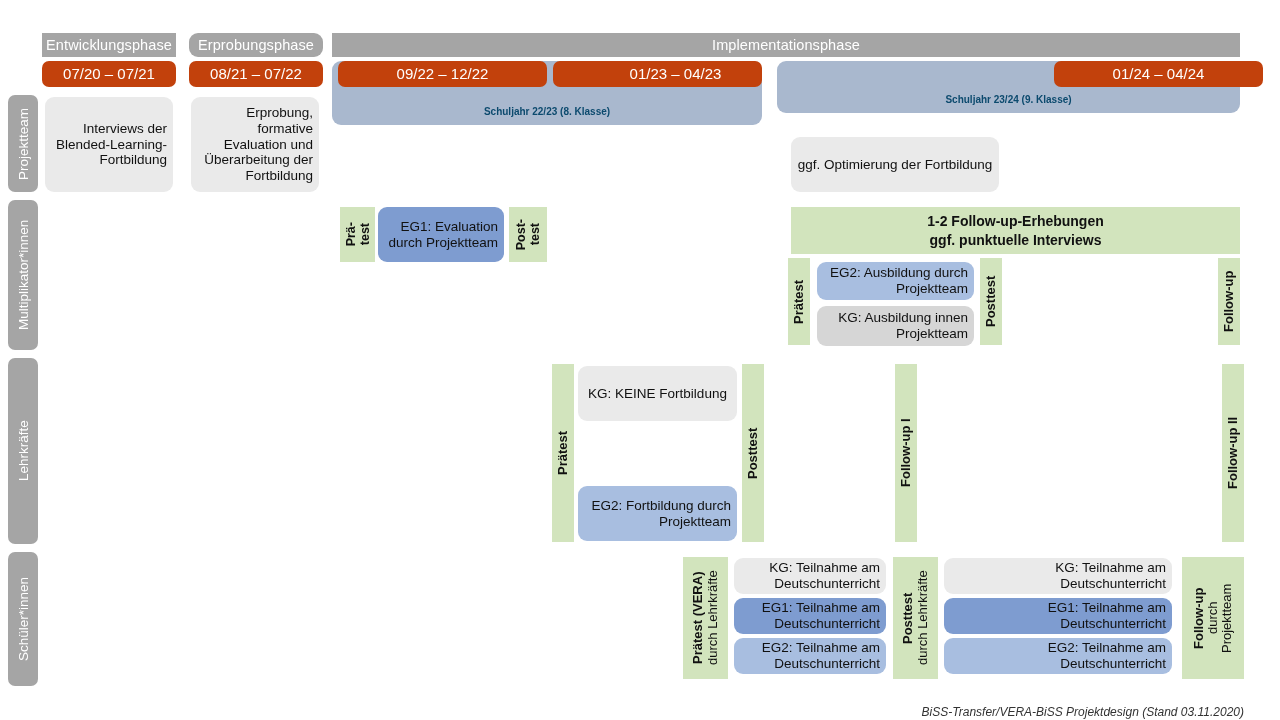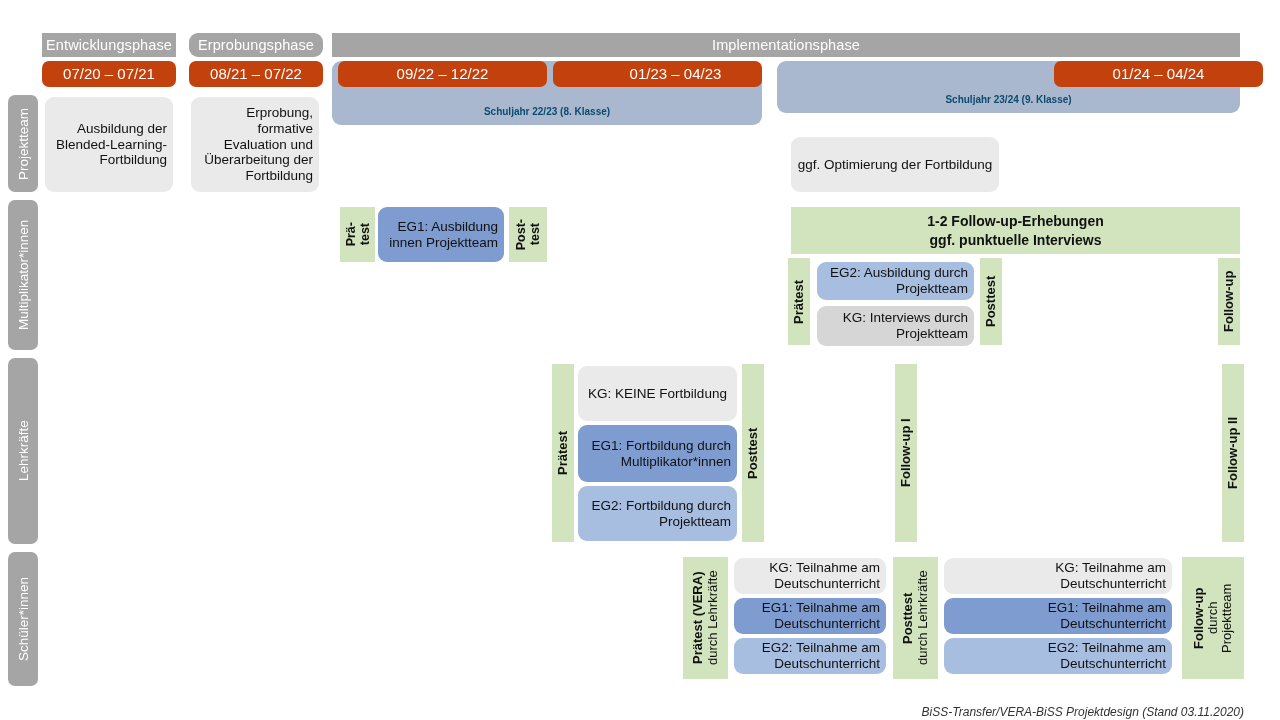--- a/index.html
+++ b/index.html
@@ -176,56 +176,55 @@
   <div class="abs cell date-chip" style="left:189px; top:61px; width:134px; height:26px;">08/21 – 07/22</div>
   <div class="abs cell date-chip" style="left:338px; top:61px; width:209px; height:26px;">09/22 – 12/22</div>
   <div class="abs cell date-chip" style="left:553px; top:61px; width:209px; height:26px;padding-left:36px;">01/23 – 04/23</div>
   <div class="abs cell date-chip" style="left:1054px; top:61px; width:209px; height:26px;">01/24 – 04/24</div>
 
   <div class="abs role-tab" style="left:8px; top:95px;  width:30px; height:97px;">Projektteam</div>
   <div class="abs role-tab" style="left:8px; top:200px; width:30px; height:150px;">Multiplikator*innen</div>
   <div class="abs role-tab" style="left:8px; top:358px; width:30px; height:186px;">Lehrkräfte</div>
   <div class="abs role-tab" style="left:8px; top:552px; width:30px; height:134px;">Schüler*innen</div>
 
-  <div class="abs cell box box-grey" style="left:45px; top:97px; width:128px; height:95px;">Ausbildung der Blended-Learning-Fortbildung</div>
+  <div class="abs cell box box-grey" style="left:45px; top:97px; width:128px; height:95px;">Interviews der Blended-Learning-Fortbildung</div>
   <div class="abs cell box box-grey" style="left:191px; top:97px; width:128px; height:95px;">Erprobung, formative Evaluation und Überarbeitung der Fortbildung</div>
   <div class="abs cell box box-grey" style="left:791px; top:137px; width:208px; height:55px;">ggf. Optimierung der Fortbildung</div>
 
   <div class="abs green-split" style="left:340px; top:207px; width:35px; height:55px;">
     <span>Prä-</span>
     <span>test</span>
   </div>
 
-  <div class="abs cell box box-blue-dark" style="left:378px; top:207px; width:126px; height:55px;">EG1: Ausbildung innen Projektteam</div>
+  <div class="abs cell box box-blue-dark" style="left:378px; top:207px; width:126px; height:55px;">EG1: Evaluation durch Projektteam</div>
 
   <div class="abs green-split" style="left:509px; top:207px; width:38px; height:55px;">
     <span>Post-</span>
     <span>test</span>
   </div>
 
   <div class="abs green-band" style="left:791px; top:207px; width:449px; height:47px;">
     <div>
       <div>1-2 Follow-up-Erhebungen</div>
       <div>ggf. punktuelle Interviews</div>
     </div>
   </div>
 
   <div class="abs green" style="left:788px; top:258px; width:22px; height:87px;">Prätest</div>
 
   <div class="abs cell box box-blue-lt" style="left:817px; top:262px; width:157px; height:38px;">EG2: Ausbildung durch Projektteam</div>
-  <div class="abs cell box box-grey-dark" style="left:817px; top:306px; width:157px; height:40px;">KG: Interviews durch Projektteam</div>
+  <div class="abs cell box box-grey-dark" style="left:817px; top:306px; width:157px; height:40px;">KG: Ausbildung innen Projektteam</div>
 
   <div class="abs green" style="left:980px; top:258px; width:22px; height:87px;">Posttest</div>
 
   <div class="abs green" style="left:1218px; top:258px; width:22px; height:87px;">Follow-up</div>
 
   <div class="abs green" style="left:552px; top:364px; width:22px; height:178px;">Prätest</div>
 
   <div class="abs cell box box-grey" style="left:578px; top:366px; width:159px; height:55px;">KG:  KEINE Fortbildung</div>
-  <div class="abs cell box box-blue-dark" style="left:578px; top:425px; width:159px; height:57px;">EG1: Fortbildung durch Multiplikator*innen</div>
   <div class="abs cell box box-blue-lt" style="left:578px; top:486px; width:159px; height:55px;">EG2: Fortbildung durch Projektteam</div>
 
   <div class="abs green" style="left:742px; top:364px; width:22px; height:178px;">Posttest</div>
 
   <div class="abs green" style="left:895px; top:364px; width:22px; height:178px;">Follow-up I</div>
 
 
   <div class="abs green" style="left:1222px; top:364px; width:22px; height:178px;">Follow-up II</div>
 
   <div class="abs green-wrap" style="left:683px; top:557px; width:45px; height:122px;">

